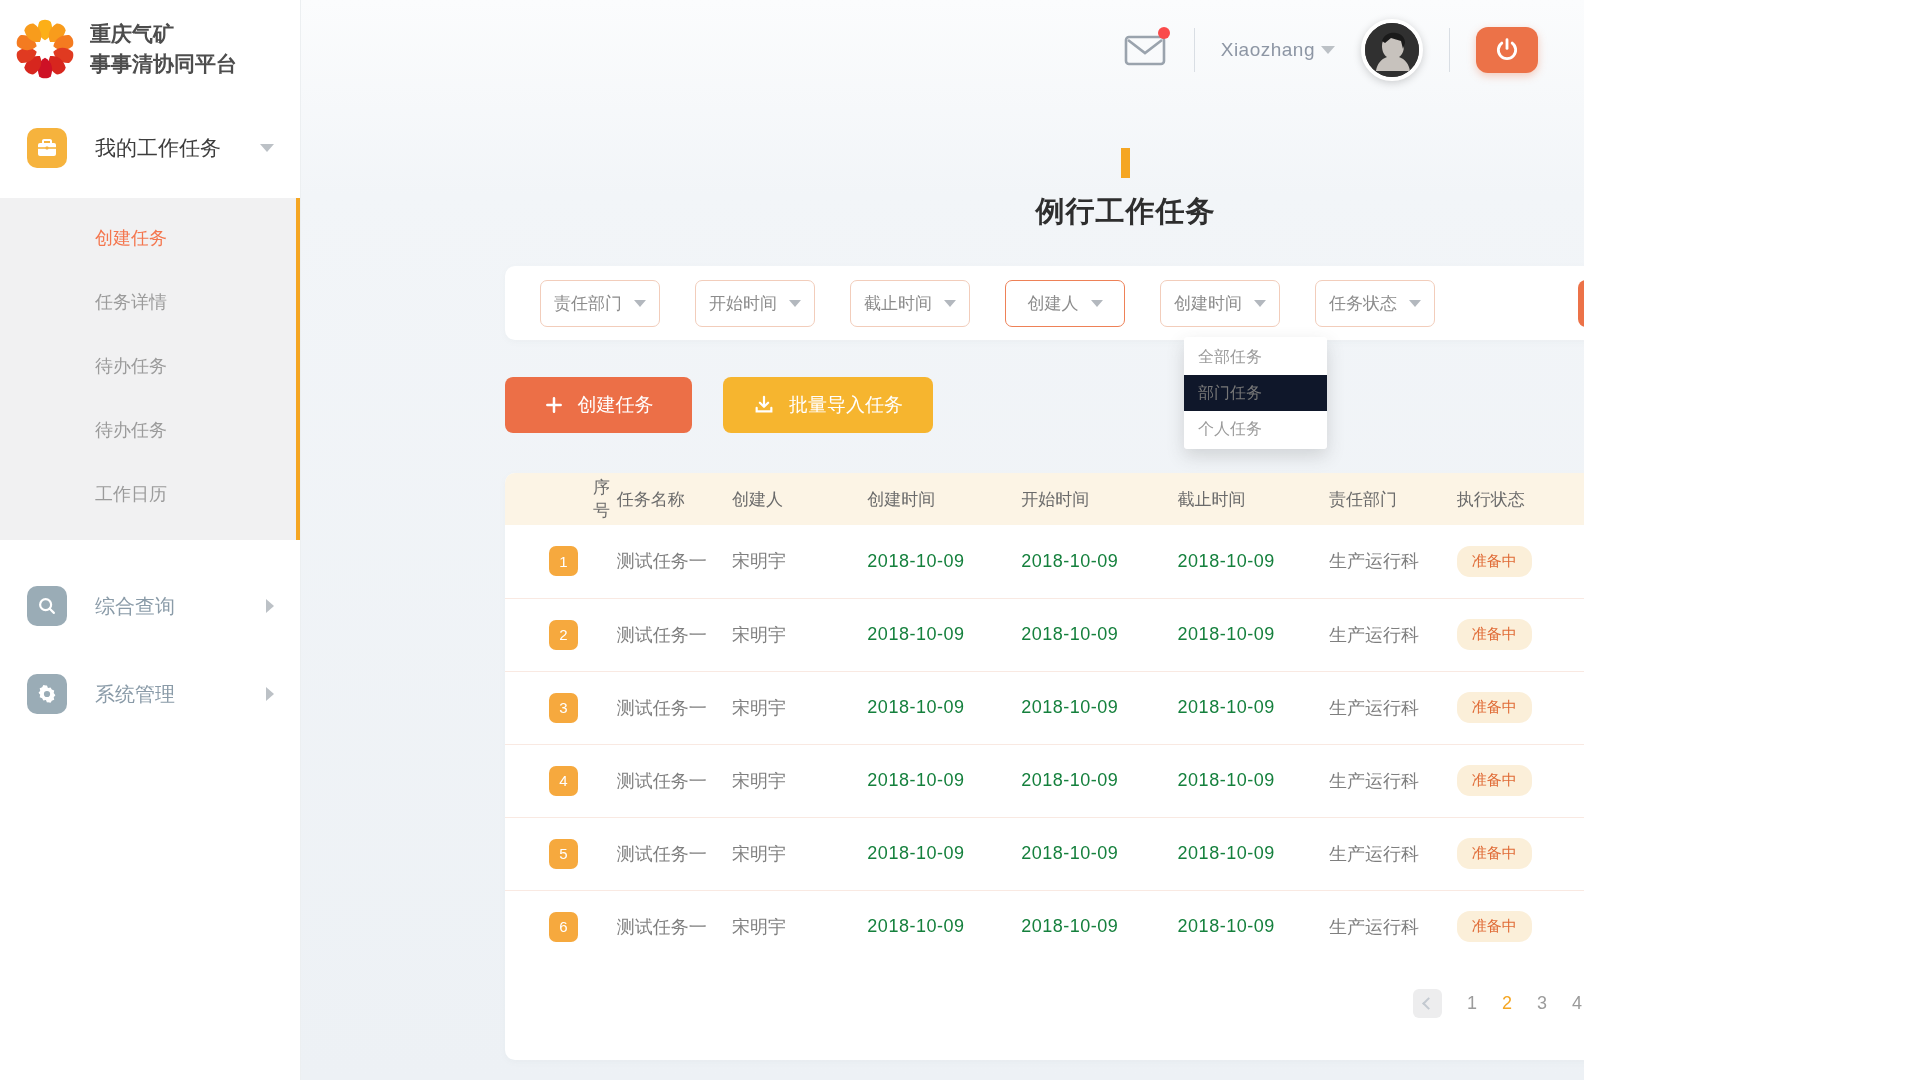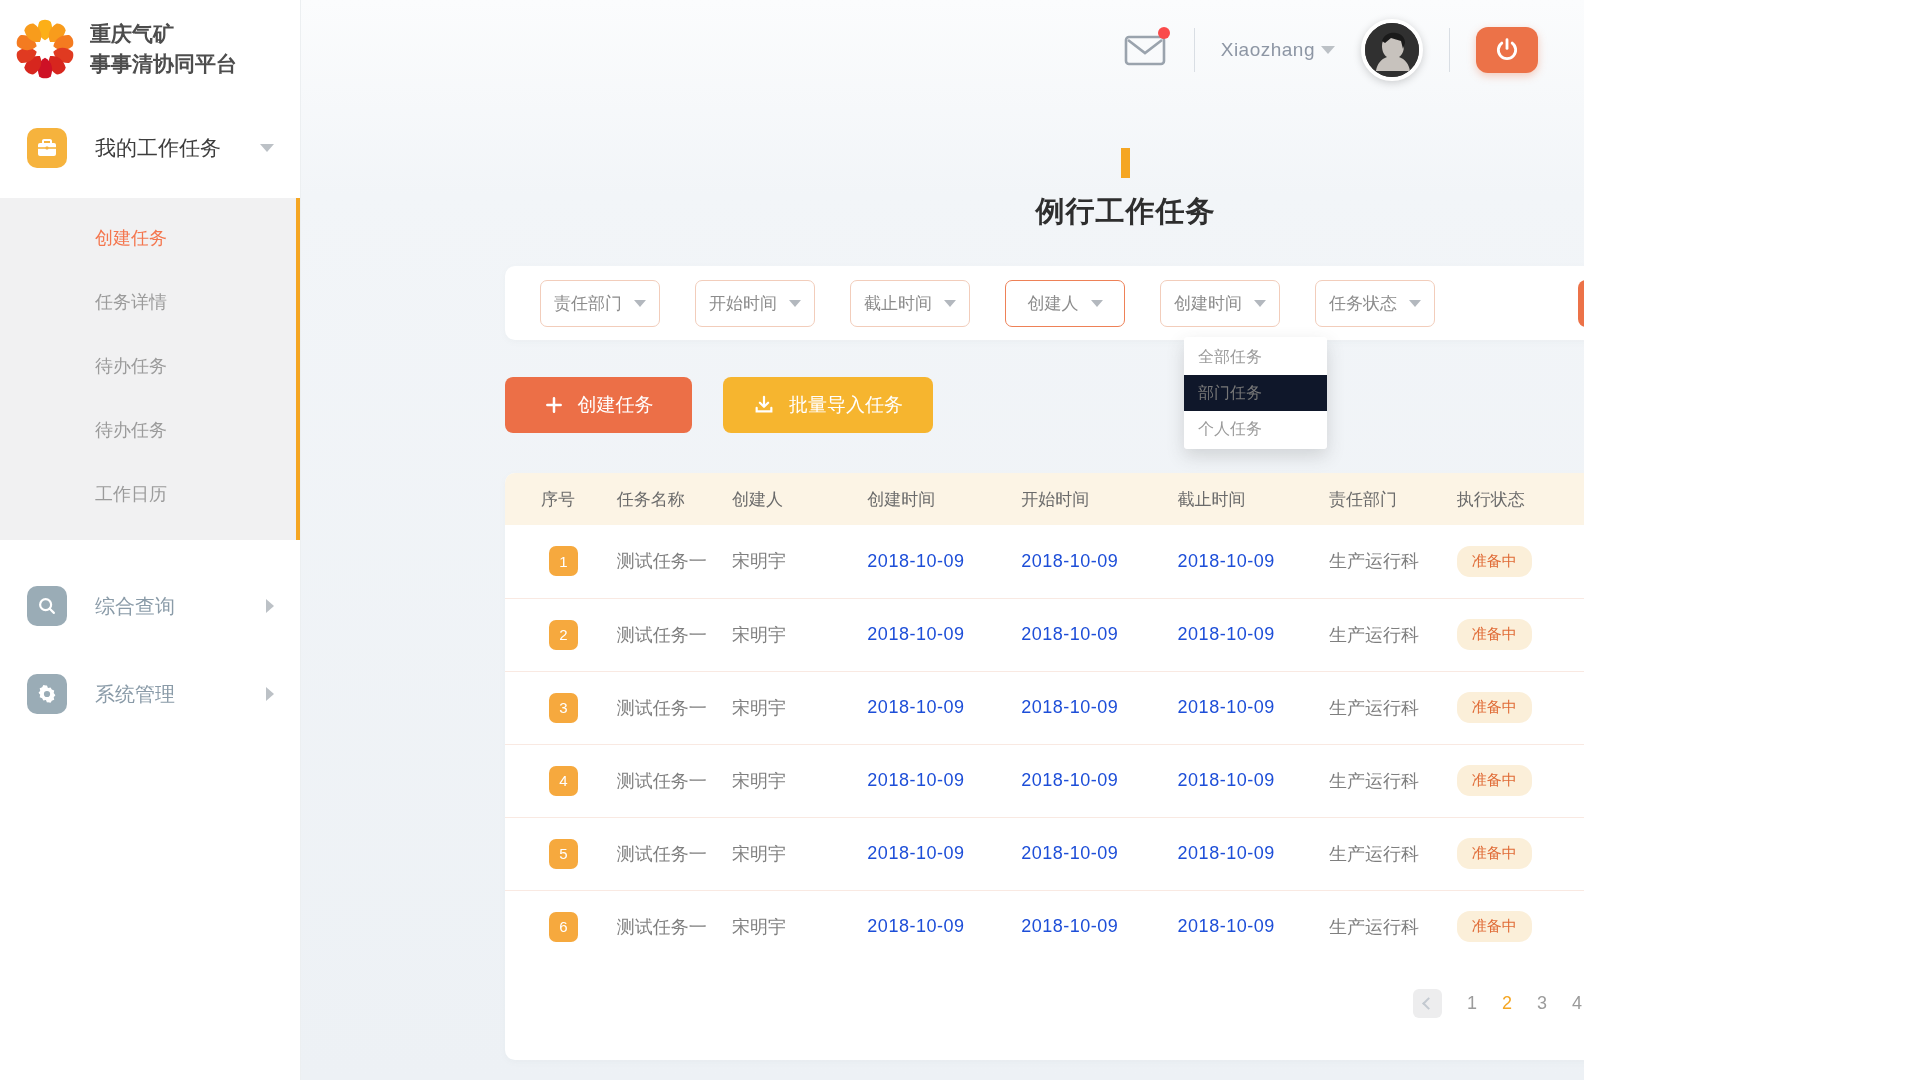--- a/index.html
+++ b/index.html
@@ -64,26 +64,26 @@
   .btn-create { background:#EC6F47; width:187px; justify-content:center; padding:0; }
   .btn-import { background:#F6B52F; }
   .btn-print  { background:#BD9E77; }
 
   
   .table-card { background:#fff; border-radius:10px; overflow:hidden; box-shadow:0 2px 6px rgba(120,130,140,.05); }
   table { width:100%; border-collapse:collapse; table-layout:fixed; }
   col.c-seq{width:9.0%} col.c-name{width:9.3%} col.c-creator{width:10.9%} col.c-created{width:12.4%}
   col.c-start{width:12.6%} col.c-end{width:12.2%} col.c-dept{width:10.3%} col.c-status{width:11.0%} col.c-ops{width:12.3%}
   thead th { background:#FCF4E5; height:52px; font-size:17px; font-weight:normal; color:#6b6b6b; text-align:left; }
-  th.c-seq-h { padding-left:36px; }
+  th.c-seq-h { padding-left:88px; }
   tbody td { height:73px; border-top:1px solid #F9E9E2; font-size:18px; color:#7f7f7f; }
   tbody tr:first-child td { border-top:none; }
   td.seq-cell { padding-left:44px; }
   .seq-badge { display:inline-flex; align-items:center; justify-content:center; width:29px; height:30px; border-radius:7px; background:#F6A93E; color:#fff; font-size:15px; }
-  .date-cell { color:#1d4ed8; letter-spacing:.5px; }
+  .date-cell { color:#15803d; letter-spacing:.5px; }
   .status-pill { display:inline-block; padding:6px 15px; border-radius:13px; background:#FBEFD9; color:#E06B36; font-size:15px; }
   .ops { display:flex; gap:13px; }
   .op-btn { width:34px; height:34px; border:none; border-radius:8px; display:flex; align-items:center; justify-content:center; cursor:pointer; }
   .op-view { background:#BE9E77; } .op-edit { background:#F6B22E; } .op-del { background:#EC6845; }
 
   
   .pagination { display:flex; align-items:center; justify-content:flex-end; gap:25px; padding:26px 30px 42px 0; }
   .page-nav { width:29px; height:29px; border:none; border-radius:6px; background:#EDEDEE; display:flex; align-items:center; justify-content:center; cursor:pointer; }
   .chev { width:9px; height:9px; border-left:2px solid #c3c9d0; border-bottom:2px solid #c3c9d0; }
   .chev-left { transform:rotate(45deg); margin-left:3px; }

